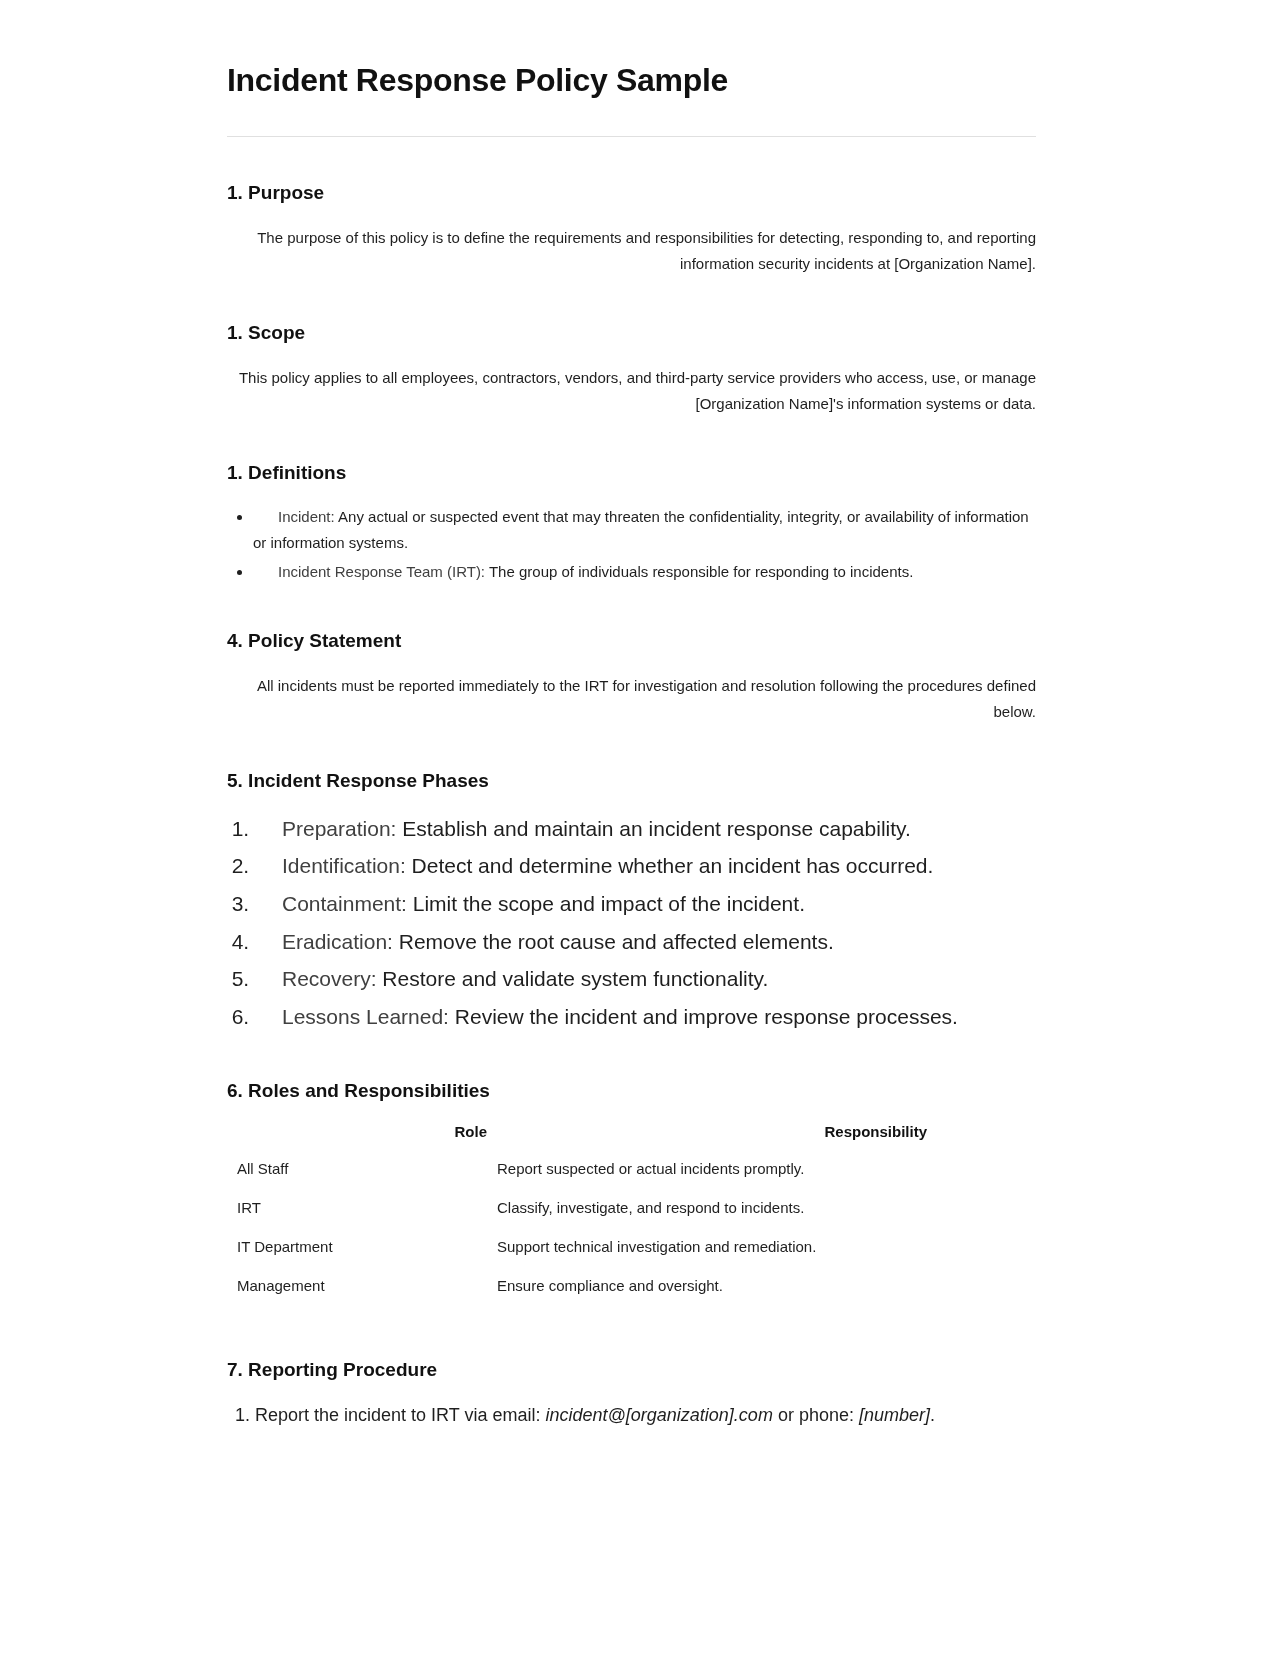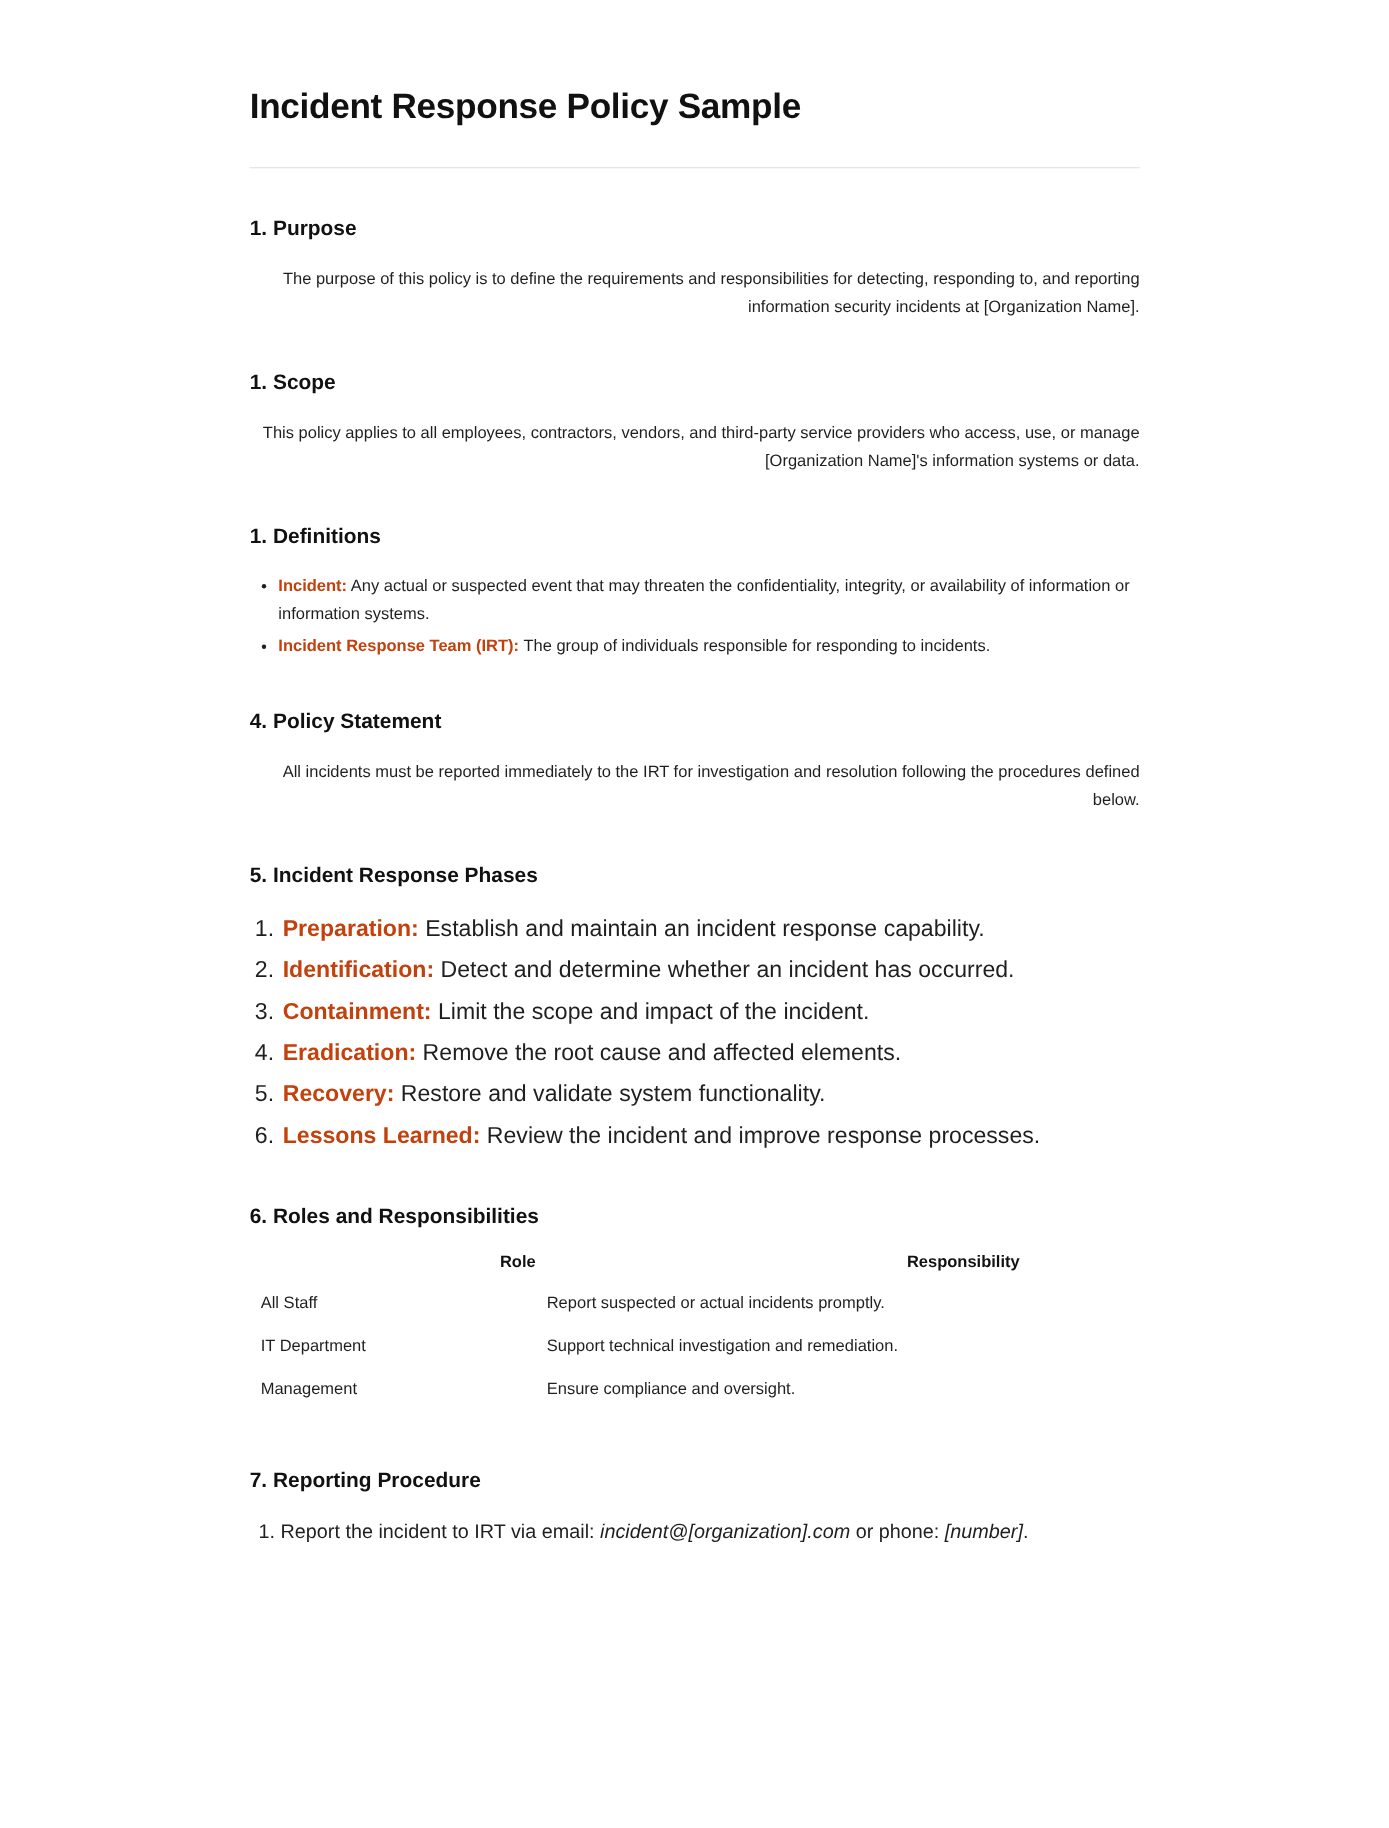--- a/index.html
+++ b/index.html
@@ -12,21 +12,21 @@
     color: #1a1a1a;
     -webkit-font-smoothing: antialiased;
   }
   .page {
     position: relative;
     width: 1019px;
     min-height: 1662px;
     margin: 0 auto;
     background: #ffffff;
     box-sizing: border-box;
-    padding: 76px 105px 60px 105px;
+    padding: 60px 105px 60px 105px;
   }
   .doc-title {
     font-size: 32px;
     font-weight: bold;
     letter-spacing: -0.3px;
     color: #111111;
     margin: 0;
     line-height: 1.25;
   }
   .title-rule {
@@ -67,22 +67,23 @@
     list-style-type: decimal;
   }
   ol.numbered-list li {
     font-size: 21px;
     line-height: 1.65;
     color: #1f1f1f;
     margin: 0 0 3px 0;
     padding-left: 2px;
   }
   .lead {
-    font-weight: bold;
-    color: #c2410c;
+    font-weight: normal;
+    color: #404040;
+    margin-left: 25px;
   }
   table.roles-table {
     border-collapse: collapse;
     margin: 20px 0 0 0;
     width: 700px;
     table-layout: fixed;
   }
   table.roles-table th {
     text-align: right;
     font-size: 15px;
@@ -174,20 +175,24 @@
         <th class="col-role">Role</th>
         <th>Responsibility</th>
       </tr>
     </thead>
     <tbody>
       <tr>
         <td class="col-role">All Staff</td>
         <td>Report suspected or actual incidents promptly.</td>
       </tr>
       <tr>
+        <td class="col-role">IRT</td>
+        <td>Classify, investigate, and respond to incidents.</td>
+      </tr>
+      <tr>
         <td class="col-role">IT Department</td>
         <td>Support technical investigation and remediation.</td>
       </tr>
       <tr>
         <td class="col-role">Management</td>
         <td>Ensure compliance and oversight.</td>
       </tr>
     </tbody>
   </table>
 

